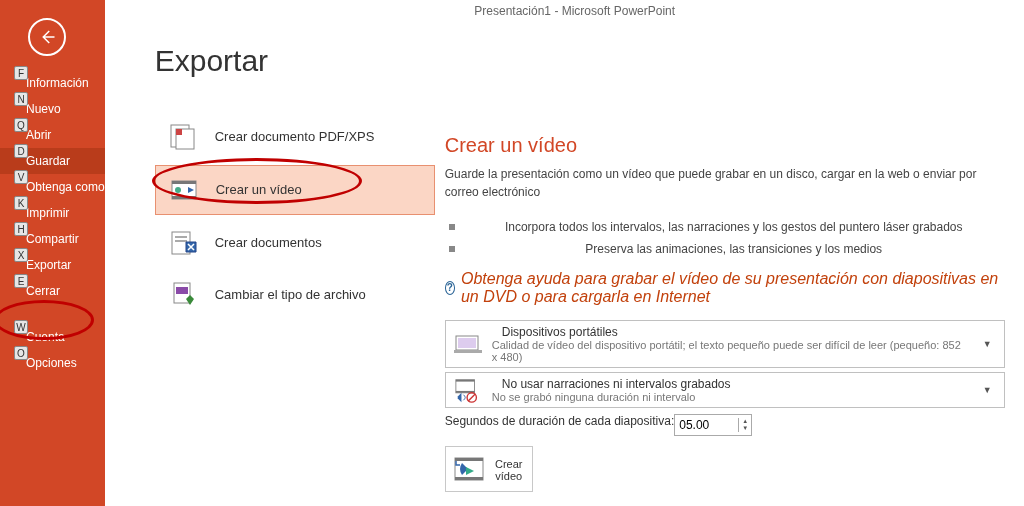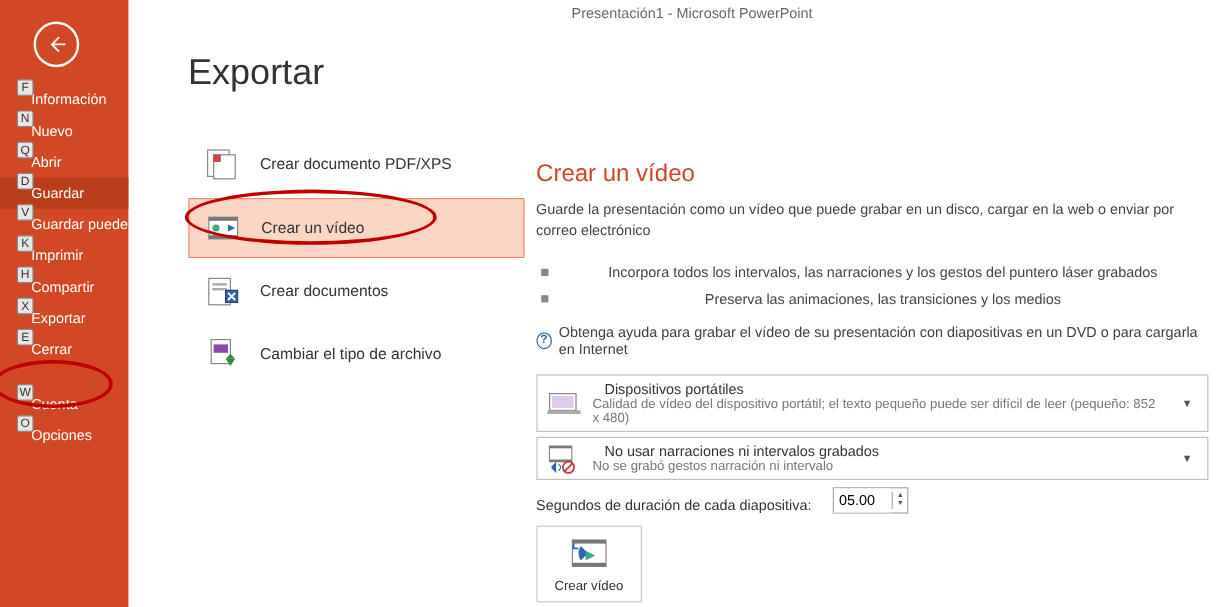--- a/index.html
+++ b/index.html
@@ -63,40 +63,40 @@
   .export-item .ico { width: 30px; height: 28px; flex-shrink: 0; display: flex; align-items: center; justify-content: center; }
   .export-item .txt { font-size: 13px; color: #333; line-height: 1.3; }
   .col-right { flex: 1; padding: 110px 20px 0 5px; position: relative; }
   .section-title { font-size: 20px; color: #d24726; font-weight: 400; margin-bottom: 8px; }
   .desc { font-size: 12px; color: #444; line-height: 1.5; margin-bottom: 16px; max-width: 550px; }
   .bullets { list-style: none; margin-bottom: 10px; text-align: center; }
   .bullets li { font-size: 12px; color: #444; padding-left: 18px; position: relative; line-height: 1.8; }
   .bullets li::before { content: ""; position: absolute; left: 4px; top: 7px; width: 6px; height: 6px; background: #888; }
   .help-row { display: flex; align-items: center; gap: 6px; margin-bottom: 14px; }
   .help-icon { width: 14px; height: 14px; border: 1.5px solid #2a6496; border-radius: 50%; color: #2a6496; font-size: 10px; text-align: center; line-height: 12px; font-weight: bold; }
-  .help-link { font-size: 12px; color: #404040; text-decoration: none; }
+  .help-link { font-size: 16px; color: #c2410c; text-decoration: none; font-style: italic; }
   .dropdown {
     border: 1px solid #c0c0c0; width: 560px;
     display: flex; align-items: center; gap: 10px;
     padding: 4px 8px; margin-bottom: 4px;
     position: relative; cursor: pointer;
   }
   .dropdown .ddico { width: 28px; height: 26px; flex-shrink: 0; display:flex; align-items:center; justify-content:center;}
   .dropdown .ddtxt { flex: 1; }
   .dropdown .ddtitle { font-size: 12px; color: #333; margin-left: 10px; }
   .dropdown .ddsub { font-size: 11px; color: #777; }
   .dropdown .caret { font-size: 9px; color: #555; padding: 0 4px; }
-  .duration-row { display: flex; align-items: flex-end; gap: 18px; font-size: 12px; color: #333; margin: 6px 0 10px 0;}
+  .duration-row { display: flex; align-items: flex-start; gap: 0; font-size: 12px; color: #333; margin: 6px 0 10px 0;}
   .spinner { display:flex; align-items:center; border:1px solid #aaa; }
-  .spinner input { width: 48px; border: none; padding: 3px 4px; font-size: 12px; text-align: left; }
+  .spinner input { width: 63px; border: none; padding: 3px 4px; font-size: 12px; text-align: left; }
   .spinner .arrows { display:flex; flex-direction:column; border-left:1px solid #aaa;}
   .spinner .arrows span { font-size: 6px; padding: 0 3px; line-height: 7px; cursor:pointer; color:#555;}
   .create-btn {
     border: 1px solid #c8c8c8; width: 88px;
-    display: flex; flex-direction: column; align-items: center; gap: 6px;
+    display: flex; flex-direction: row; align-items: center; gap: 6px;
     padding: 8px 6px 6px 6px; cursor: pointer;
   }
   .create-btn .bico { width: 34px; height: 30px; }
   .create-btn .blabel { font-size: 11px; color: #333; text-align:center;}
 </style>
 </head>
 <body>
 
 <div class="app">
 
@@ -118,21 +118,21 @@
       <div class="side-item">
         <span class="key">Q</span>
         <span>Abrir</span>
       </div>
       <div class="side-item selected">
         <span class="key">D</span>
         <span>Guardar</span>
       </div>
       <div class="side-item">
         <span class="key">V</span>
-        <span>Guardar puede</span>
+        <span>Obtenga como</span>
       </div>
       <div class="side-item">
         <span class="key">K</span>
         <span>Imprimir</span>
       </div>
       <div class="side-item">
         <span class="key">H</span>
         <span>Compartir</span>
       </div>
       <div class="side-item" style="position:relative;">
@@ -253,21 +253,21 @@
                 <rect x="2" y="2" width="20" height="2" fill="#777"></rect>
                 <rect x="2" y="14" width="20" height="2" fill="#777"></rect>
                 <path d="M4 20 L8 16 L8 26 L4 22 Z" fill="#36a"></path>
                 <path d="M10 18 Q14 21 10 24" fill="none" stroke="#36a"></path>
                 <circle cx="19" cy="21" r="5" fill="none" stroke="#c33" stroke-width="1.5"></circle>
                 <line x1="15" y1="25" x2="23" y2="17" stroke="#c33" stroke-width="1.5"></line>
               </svg>
           </span>
           <div class="ddtxt">
             <div class="ddtitle">No usar narraciones ni intervalos grabados</div>
-            <div class="ddsub">No se grabó gestos narración ni intervalo</div>
+            <div class="ddsub">No se grabó ninguna duración ni intervalo</div>
           </div>
           <span class="caret">▼</span>
         </div>
 
         <div class="duration-row">
           <span>Segundos de duración de cada diapositiva:</span>
           <div class="spinner">
             <input type="text" value="05.00" style="">
             <div class="arrows">
               <span>▲</span>

